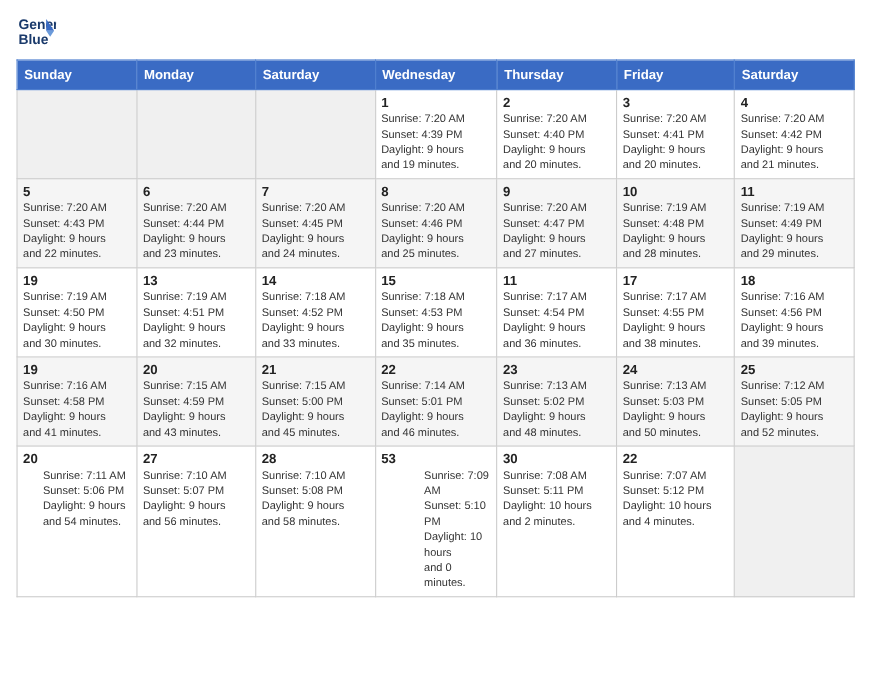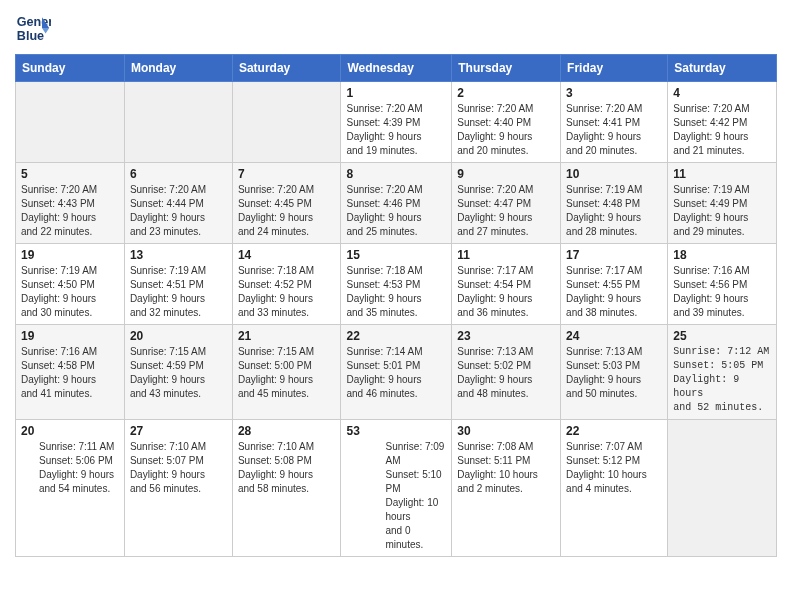--- a/index.html
+++ b/index.html
@@ -290,21 +290,21 @@
           </td>
           <td>
             <div class="day-number">24</div>
             <div class="day-info" style="white-space: pre-line;">Sunrise: 7:13 AM
 Sunset: 5:03 PM
 Daylight: 9 hours
 and 50 minutes.</div>
           </td>
           <td>
             <div class="day-number">25</div>
-            <div class="day-info" style="white-space: pre-line; font-family: Liberation Mono, monospace;">Sunrise: 7:12 AM
+            <div class="day-info" style="white-space: pre-line;">Sunrise: 7:12 AM
 Sunset: 5:05 PM
 Daylight: 9 hours
 and 52 minutes.</div>
           </td>
         </tr>
         <tr>
           <td>
             <div class="day-number">20</div>
             <div class="day-info" style="white-space: pre-line; margin-left: 18px;">Sunrise: 7:11 AM
 Sunset: 5:06 PM

